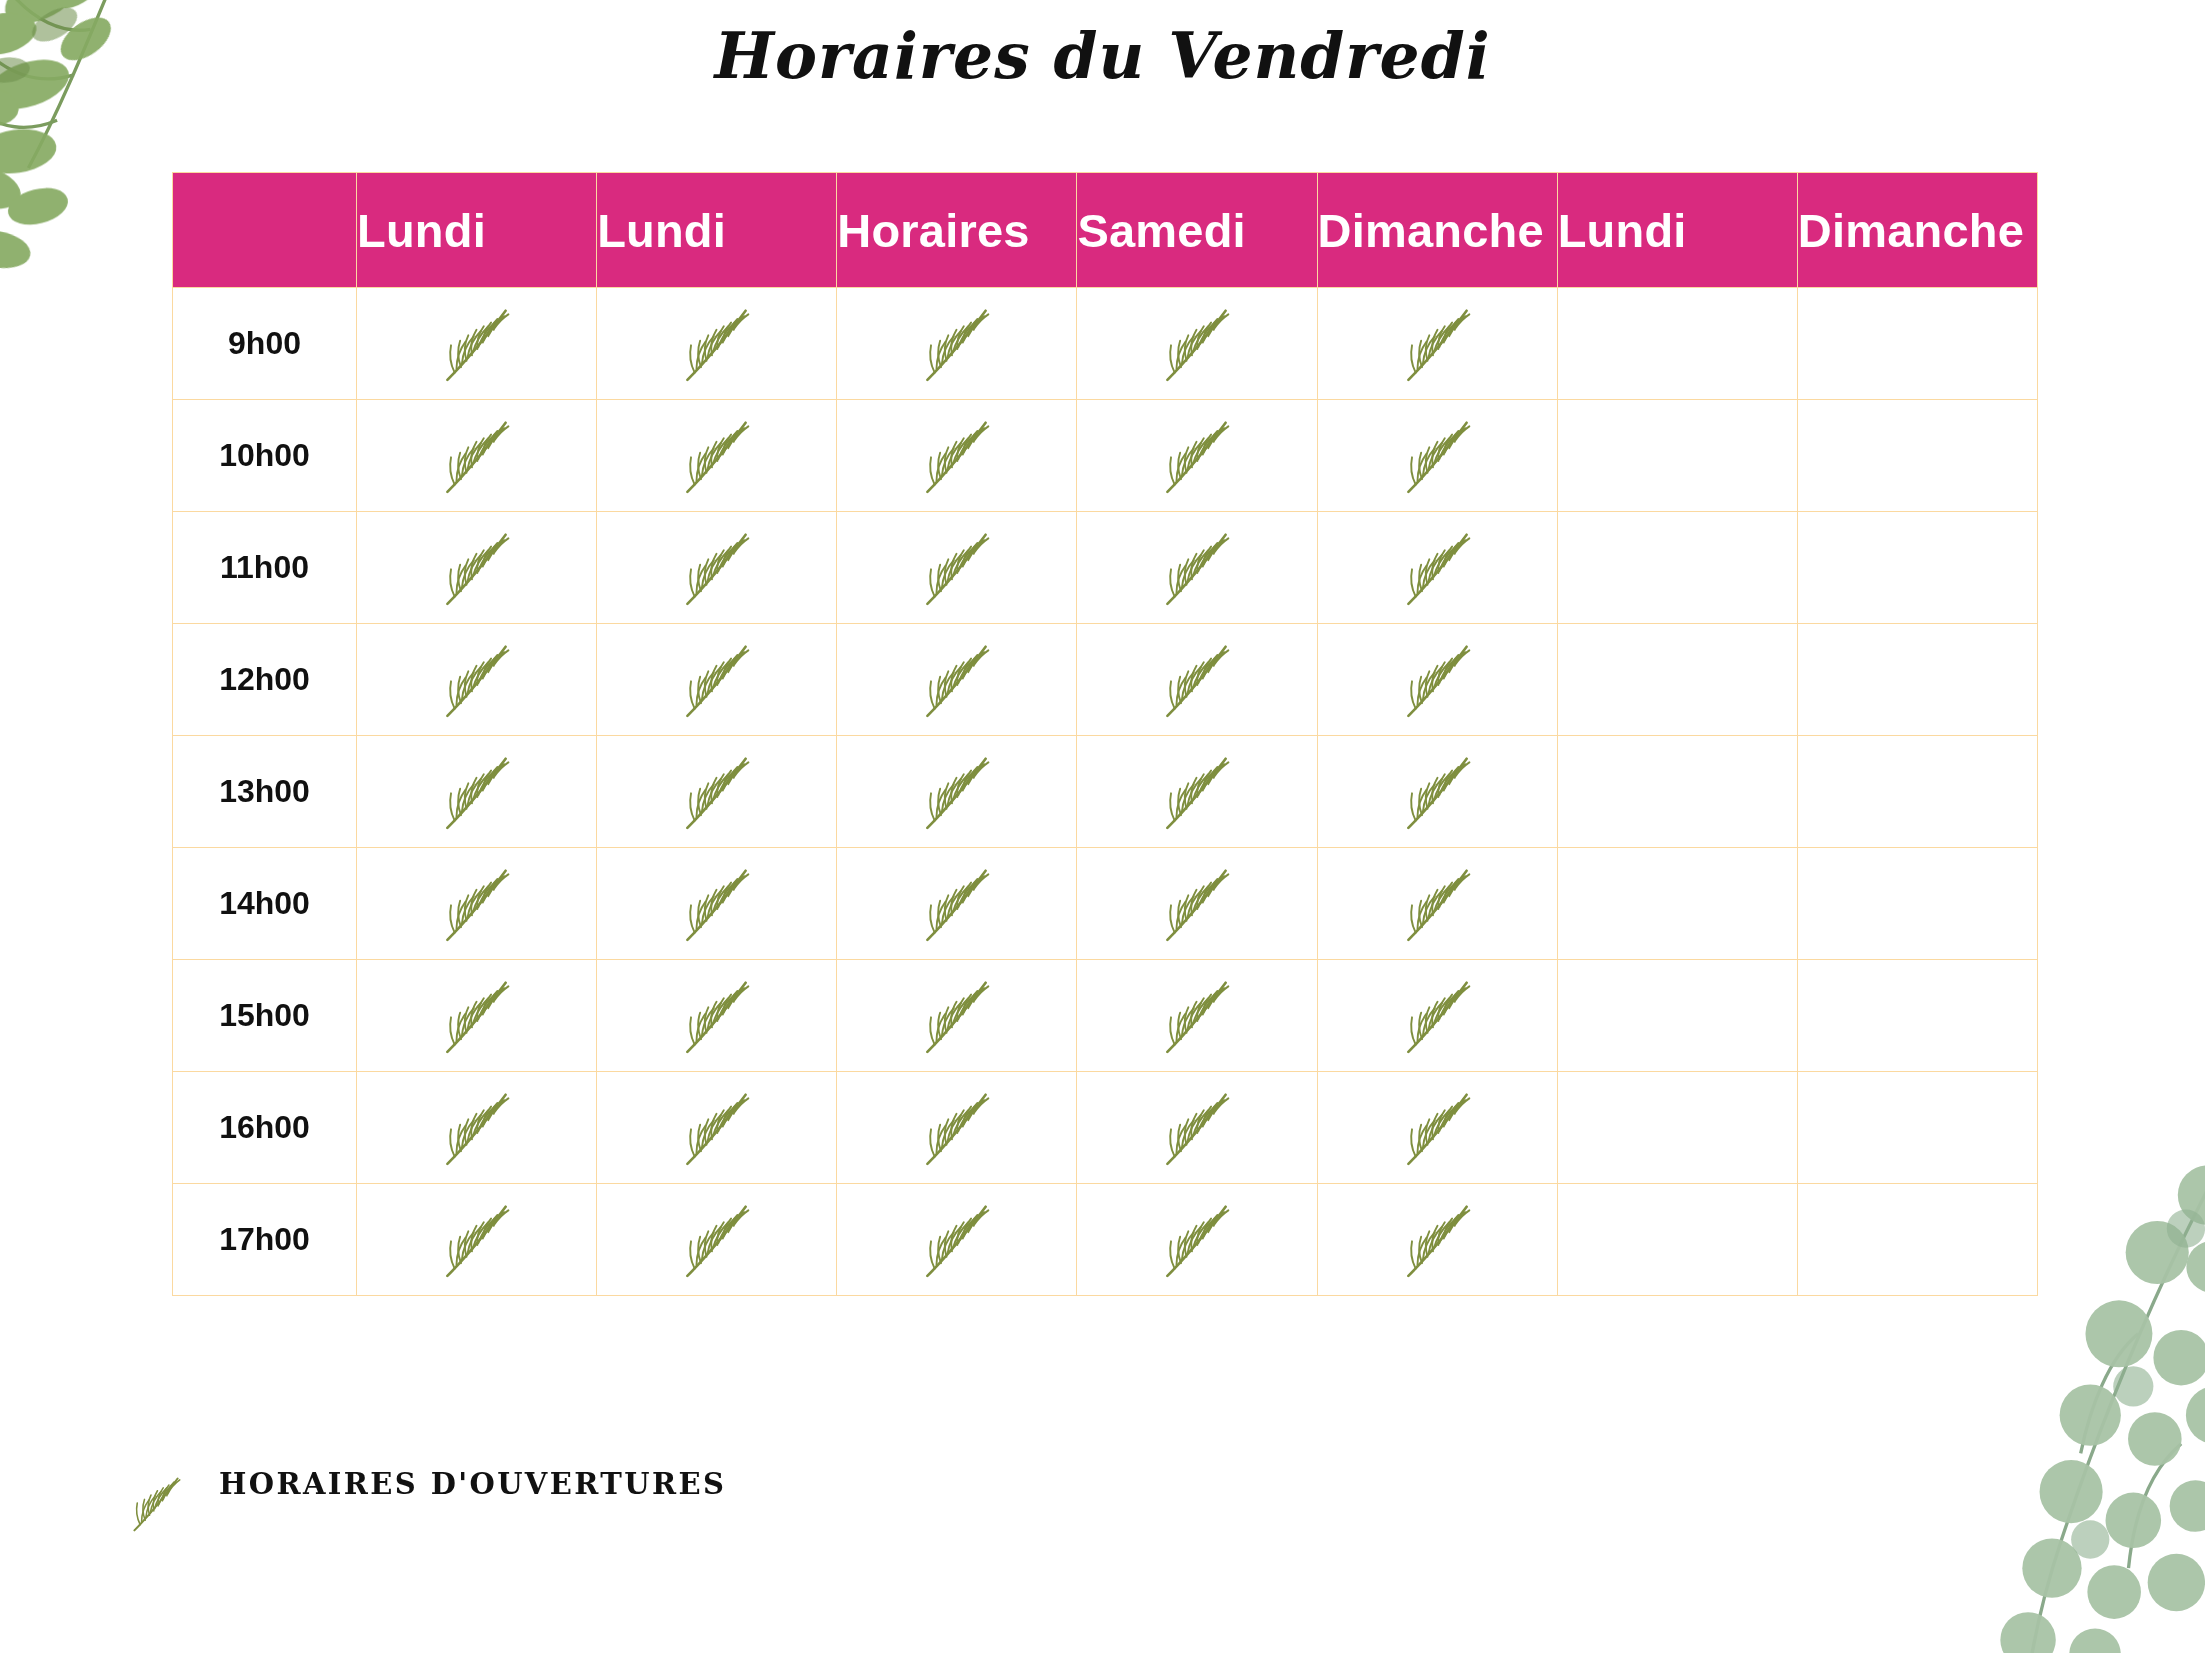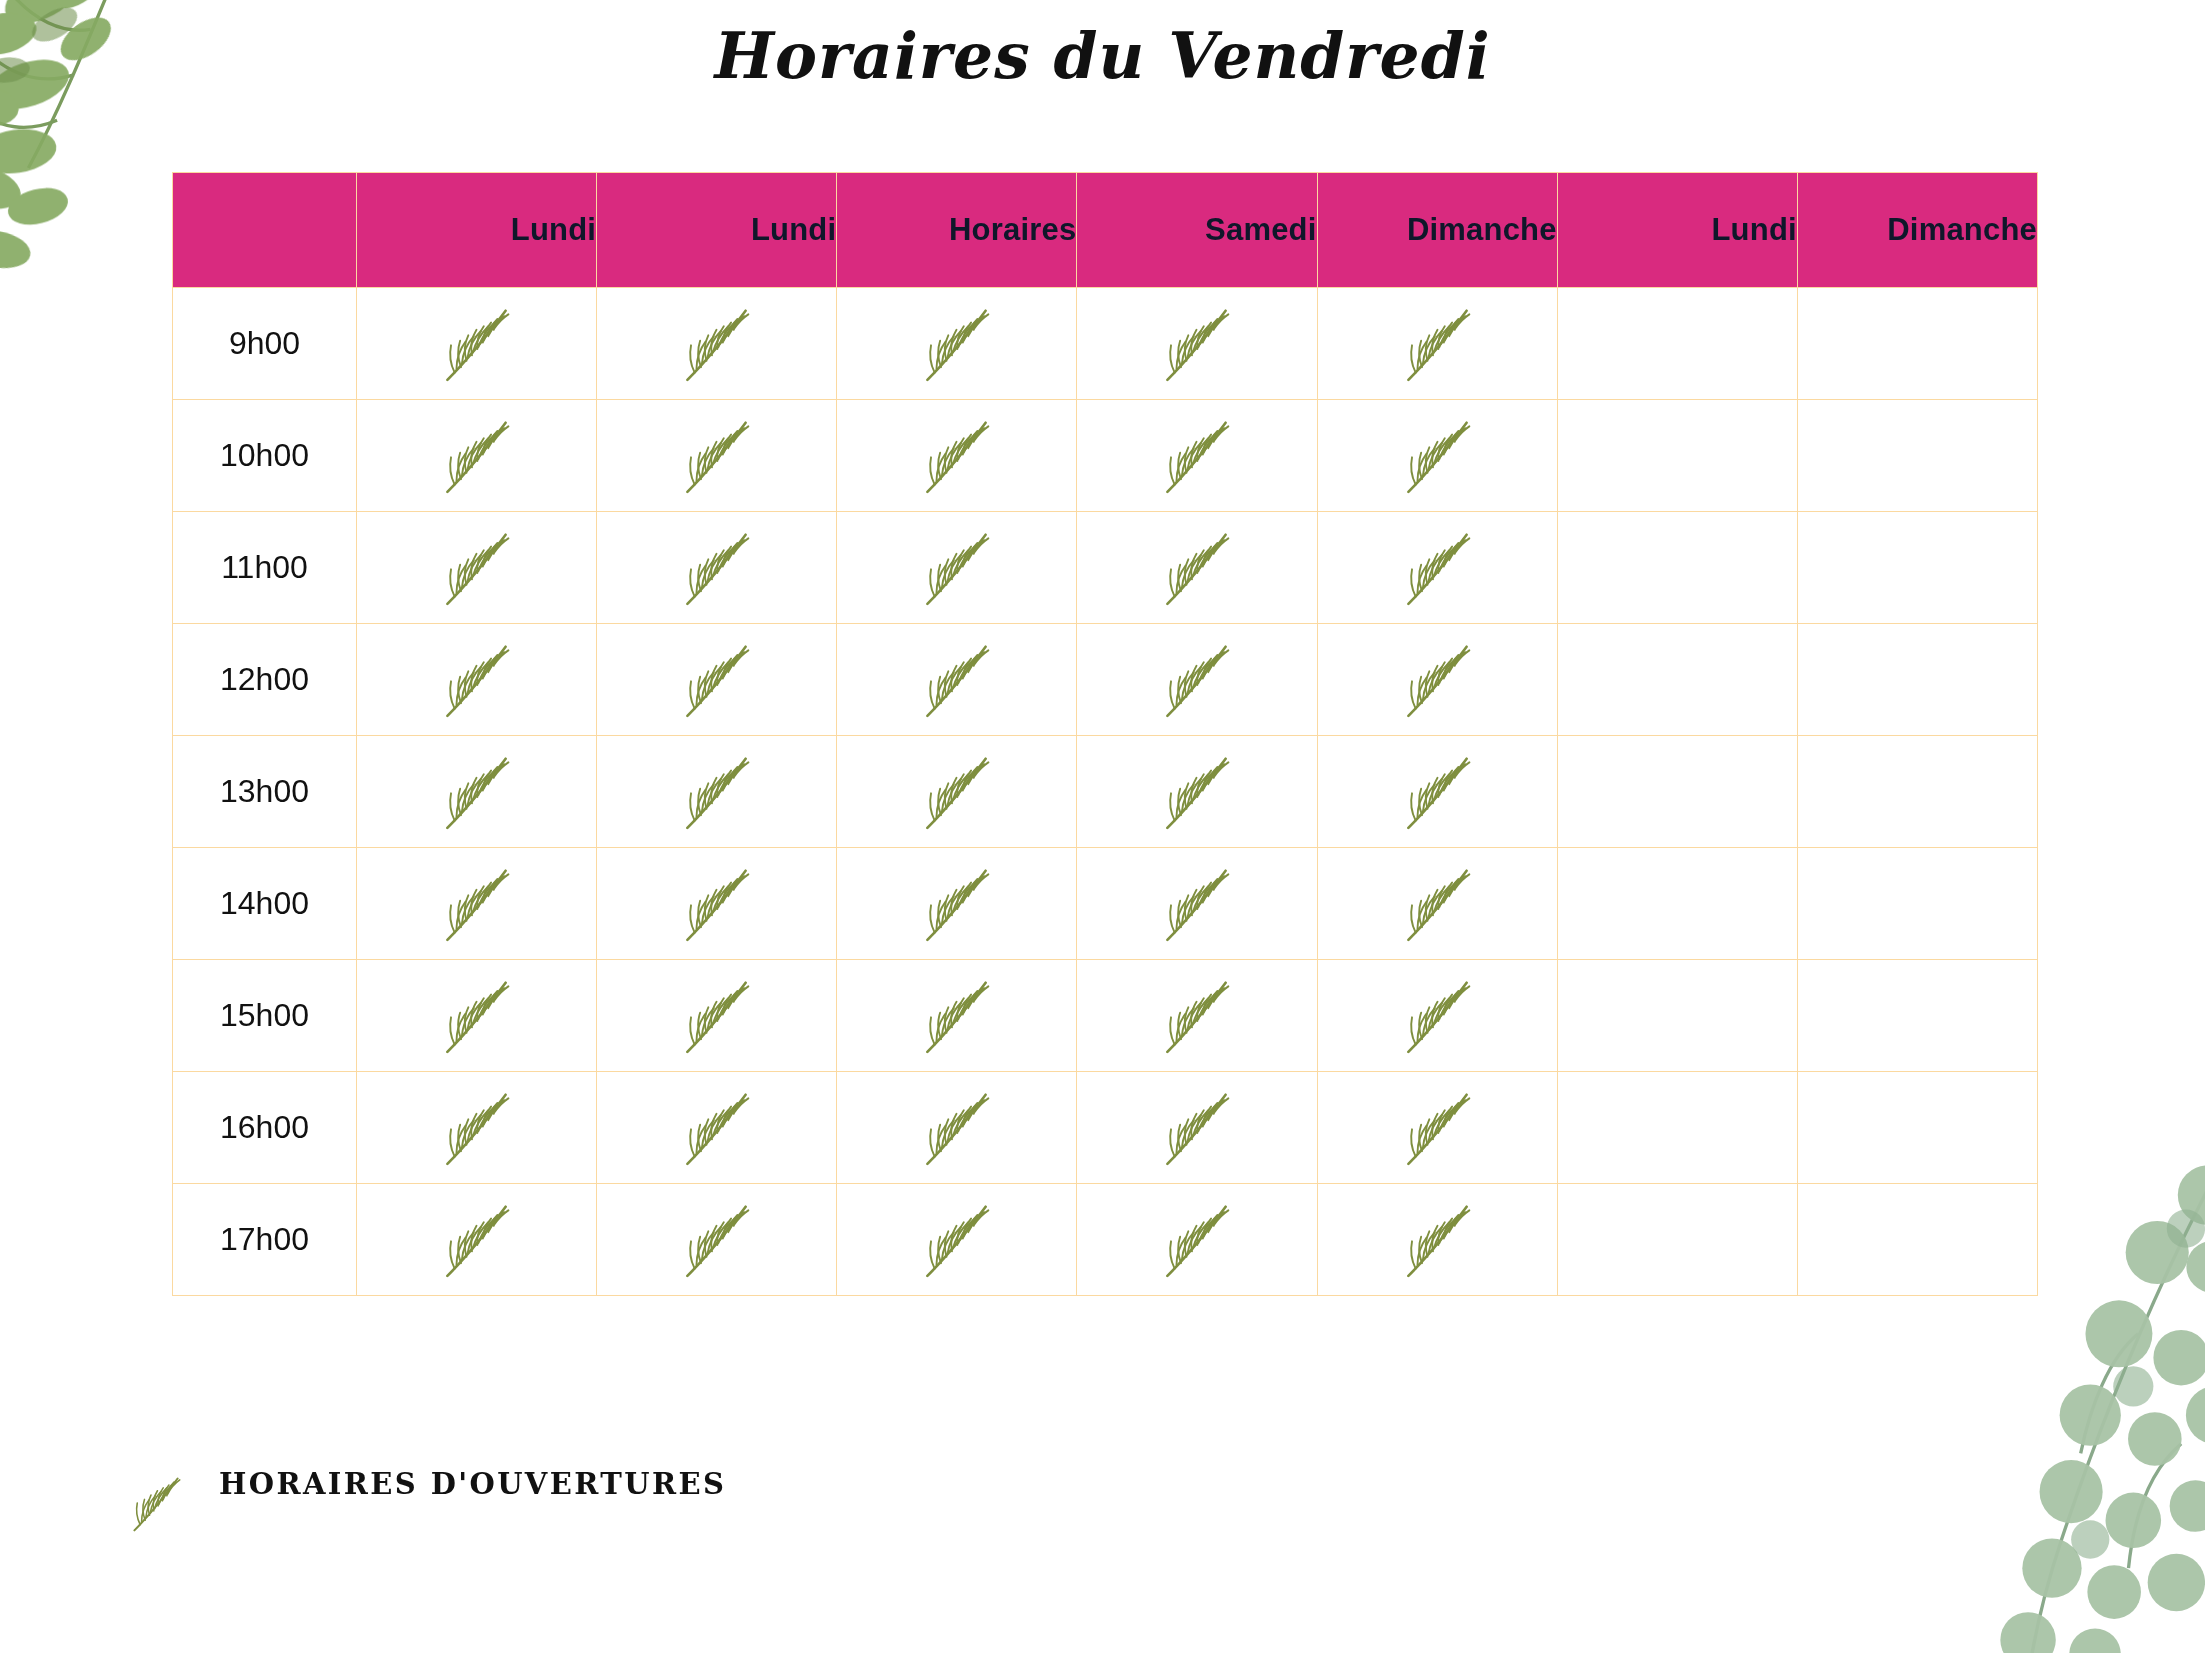--- a/index.html
+++ b/index.html
@@ -52,42 +52,42 @@
   }
   table.sched col.hour-col { width: 184px; }
 
   table.sched th, table.sched td {
     border: 1.9px solid #fbd9a0;
     padding: 0;
   }
 
   thead th {
     background: #d92a7f;
-    color: #0f172a;
+    color: #ffffff;
     height: 114px;
-    font-size: 31px;
+    font-size: 47px;
     font-weight: 700;
-    text-align: right;
+    text-align: left;
     vertical-align: middle;
     letter-spacing: 0.2px;
     white-space: nowrap;
   }
   thead th.corner {
     background: #d92a7f;
   }
 
   tbody td {
     height: 111px;
     background: #ffffff;
     text-align: center;
     vertical-align: middle;
   }
   tbody td.hour {
     font-size: 32px;
-    font-weight: 400;
+    font-weight: 700;
     color: #111111;
     text-align: center;
   }
   .leaf-cell svg { display: block; margin: 0 auto; }
 
   
   .footer {
     position: absolute;
     left: 120px;
     top: 1467px;

